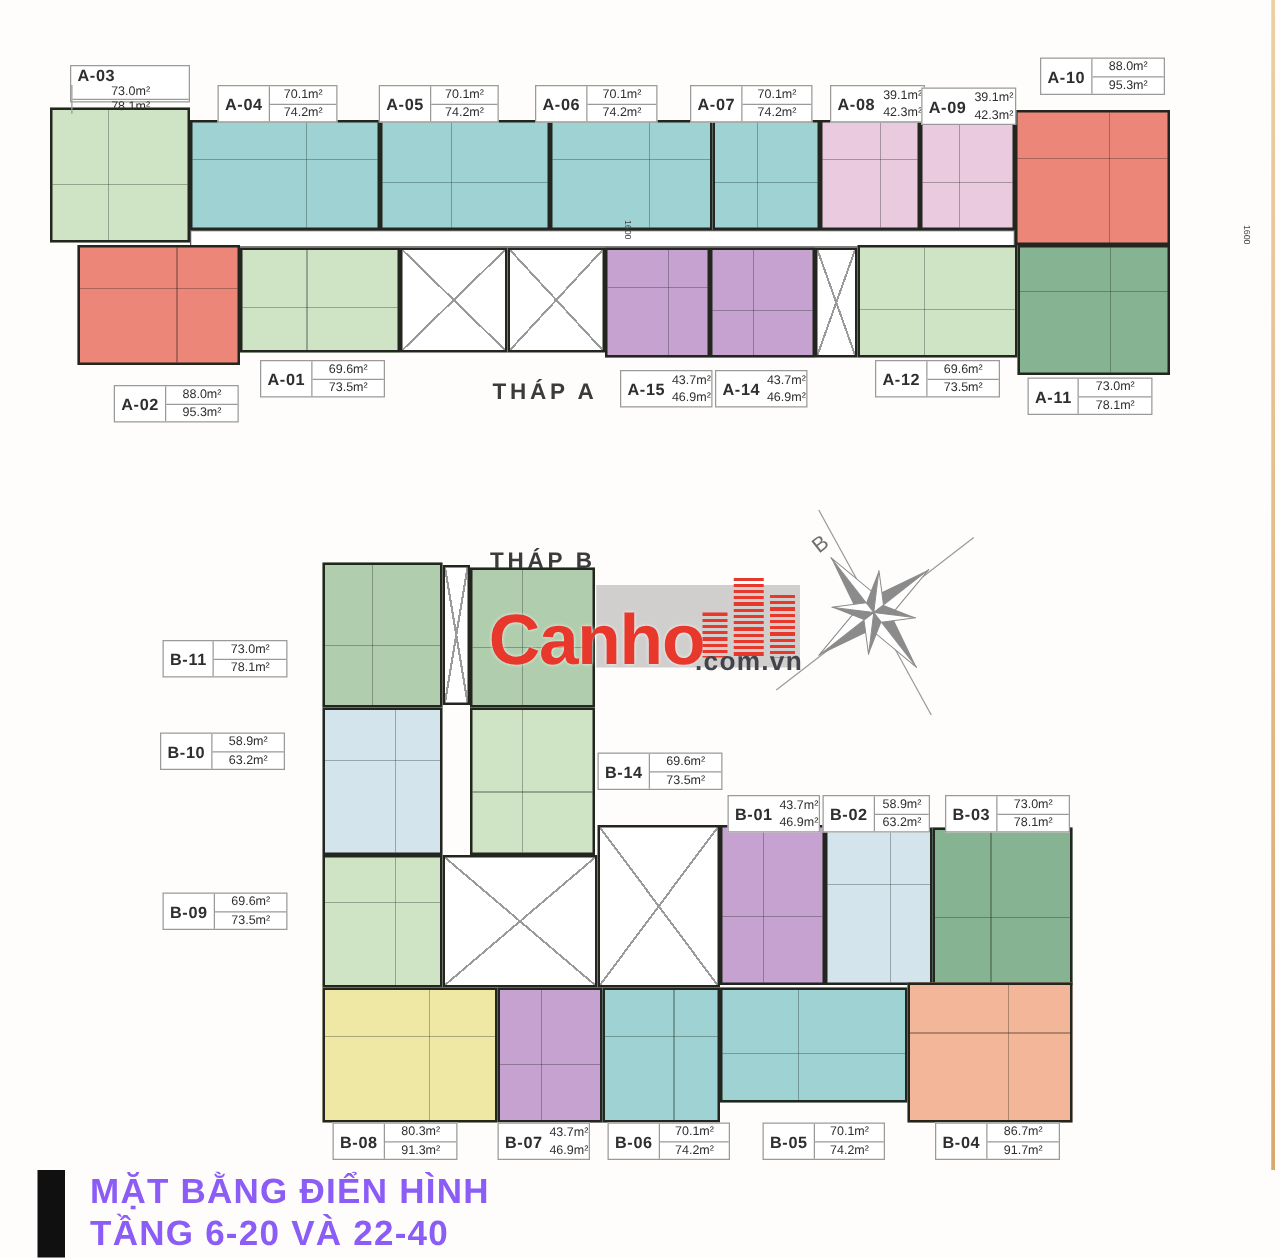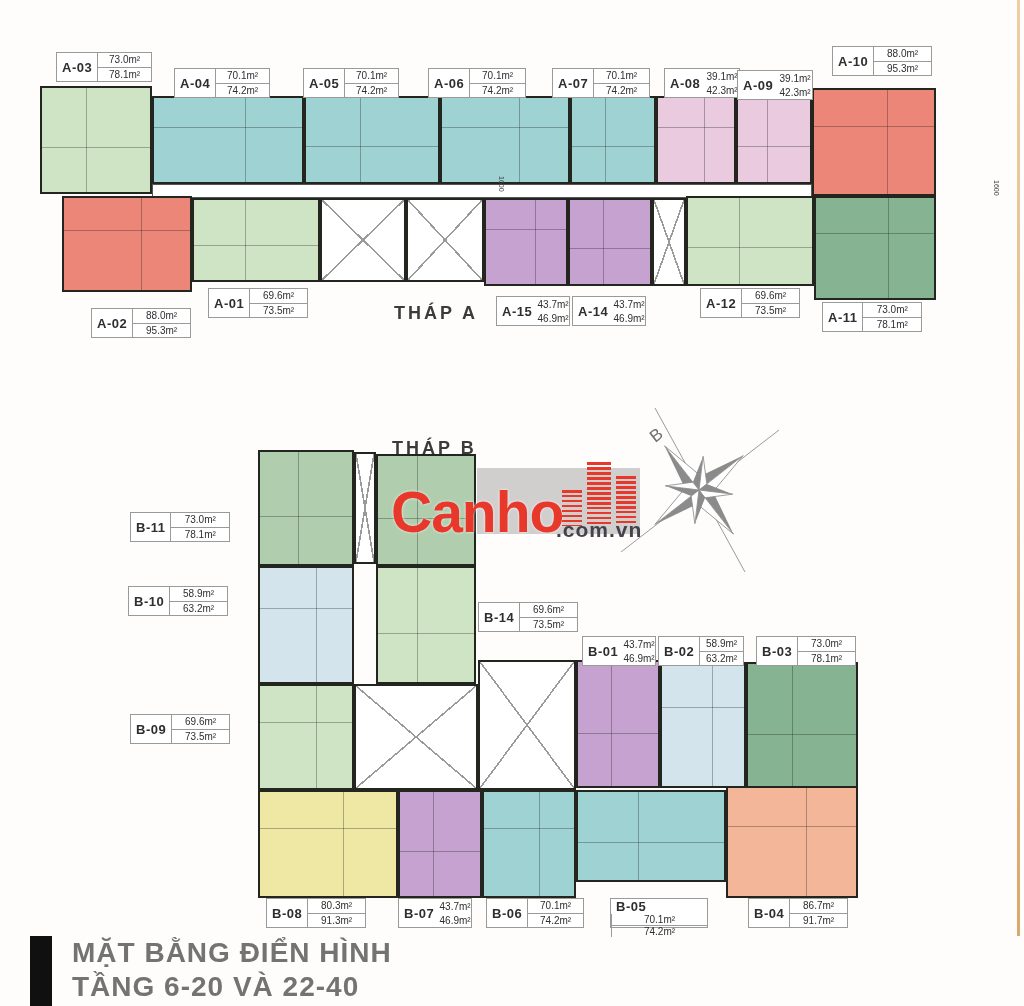--- a/index.html
+++ b/index.html
@@ -51,21 +51,21 @@
   .logo-towers i:nth-child(2){width:24px;height:64px;}
   .logo-towers i:nth-child(3){width:20px;height:50px;}
   .logo-suffix{position:absolute;left:556px;top:518px;font-size:21px;font-weight:bold;color:#43434b;letter-spacing:1px;z-index:33;}
 
   
   .compass{position:absolute;left:613px;top:400px;width:172px;height:178px;z-index:12;}
 
   
   .title-block{position:absolute;left:30px;top:936px;display:flex;z-index:40;}
   .title-bar{width:22px;height:70px;background:#101010;margin-right:20px;}
-  .title-text div{font-size:28px;font-weight:bold;letter-spacing:1px;color:#737373;line-height:34px;white-space:nowrap;}
+  .title-text div{font-size:28px;font-weight:bold;letter-spacing:1px;color:#8b5cf6;line-height:34px;white-space:nowrap;}
 
   .edge-line{position:absolute;right:4px;top:0;width:3px;height:936px;background:linear-gradient(to bottom,#eccfa4,#d9a86c);z-index:2;}
 </style>
 </head>
 <body>
 
 <div id="canvas">
 
   <div id="plan-layer">
       <div class="unit c-green_light u-lines-a" style="left: 40px; top: 86px; width: 112px; height: 108px;"></div>
@@ -95,21 +95,21 @@
       <div class="unit c-core core" style="left: 354px; top: 684px; width: 124px; height: 106px;"></div>
       <div class="unit c-core core" style="left: 478px; top: 660px; width: 98px; height: 130px;"></div>
       <div class="unit c-purple u-lines-a" style="left: 576px; top: 660px; width: 84px; height: 128px;"></div>
       <div class="unit c-pale_blue u-lines-b" style="left: 660px; top: 662px; width: 86px; height: 126px;"></div>
       <div class="unit c-green_dark u-lines-a" style="left: 746px; top: 662px; width: 112px; height: 126px;"></div>
       <div class="unit c-yellow u-lines-b" style="left: 258px; top: 790px; width: 140px; height: 108px;"></div>
       <div class="unit c-purple u-lines-a" style="left: 398px; top: 790px; width: 84px; height: 108px;"></div>
       <div class="unit c-teal u-lines-b" style="left: 482px; top: 790px; width: 94px; height: 108px;"></div>
       <div class="unit c-teal u-lines-a" style="left: 576px; top: 790px; width: 150px; height: 92px;"></div>
       <div class="unit c-peach u-lines-b" style="left: 726px; top: 786px; width: 132px; height: 112px;"></div>
-      <div class="ulabel" style="left: 56px; top: 52px; width: 96px;">
+      <div class="ulabel" style="left: 56px; top: 52px; width: 96px; flex-direction: column;">
         <span class="uname">A-03</span>
         <div class="uvals">
           <span>73.0m²</span>
           <span>78.1m²</span>
         </div>
       </div>
       <div class="ulabel" style="left: 174px; top: 68px; width: 96px;">
         <span class="uname">A-04</span>
         <div class="uvals">
           <span>70.1m²</span>
@@ -263,21 +263,21 @@
           <span>46.9m²</span>
         </div>
       </div>
       <div class="ulabel" style="left: 486px; top: 898px; width: 98px; text-align: center;">
         <span class="uname">B-06</span>
         <div class="uvals">
           <span>70.1m²</span>
           <span>74.2m²</span>
         </div>
       </div>
-      <div class="ulabel" style="left: 610px; top: 898px; width: 98px; flex-direction: column;">
+      <div class="ulabel" style="left: 610px; top: 898px; width: 98px;">
         <span class="uname">B-05</span>
         <div class="uvals">
           <span>70.1m²</span>
           <span>74.2m²</span>
         </div>
       </div>
       <div class="ulabel" style="left: 748px; top: 898px; width: 100px;">
         <span class="uname">B-04</span>
         <div class="uvals">
           <span>86.7m²</span>

